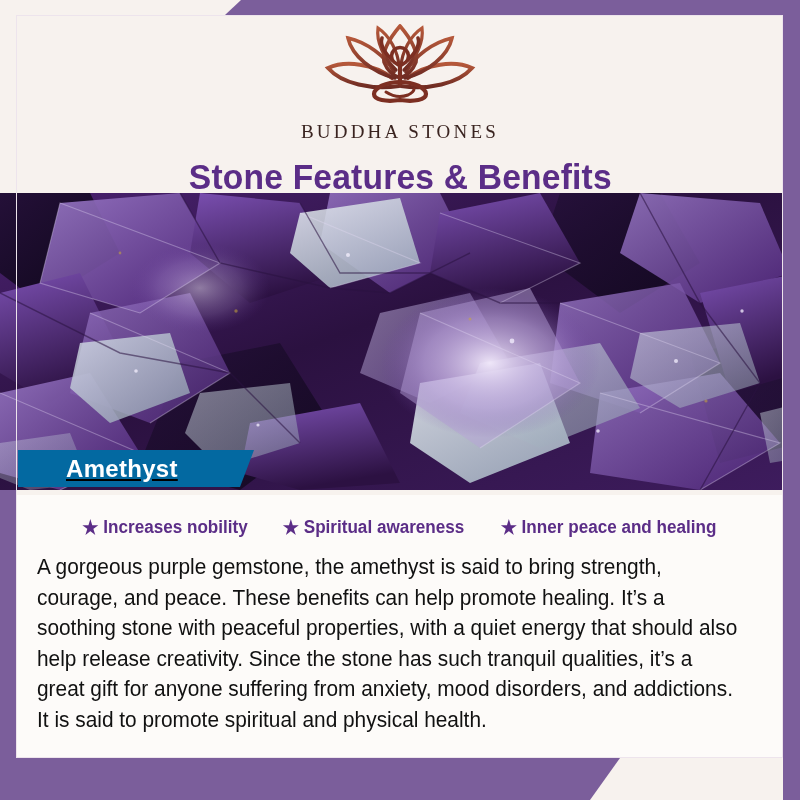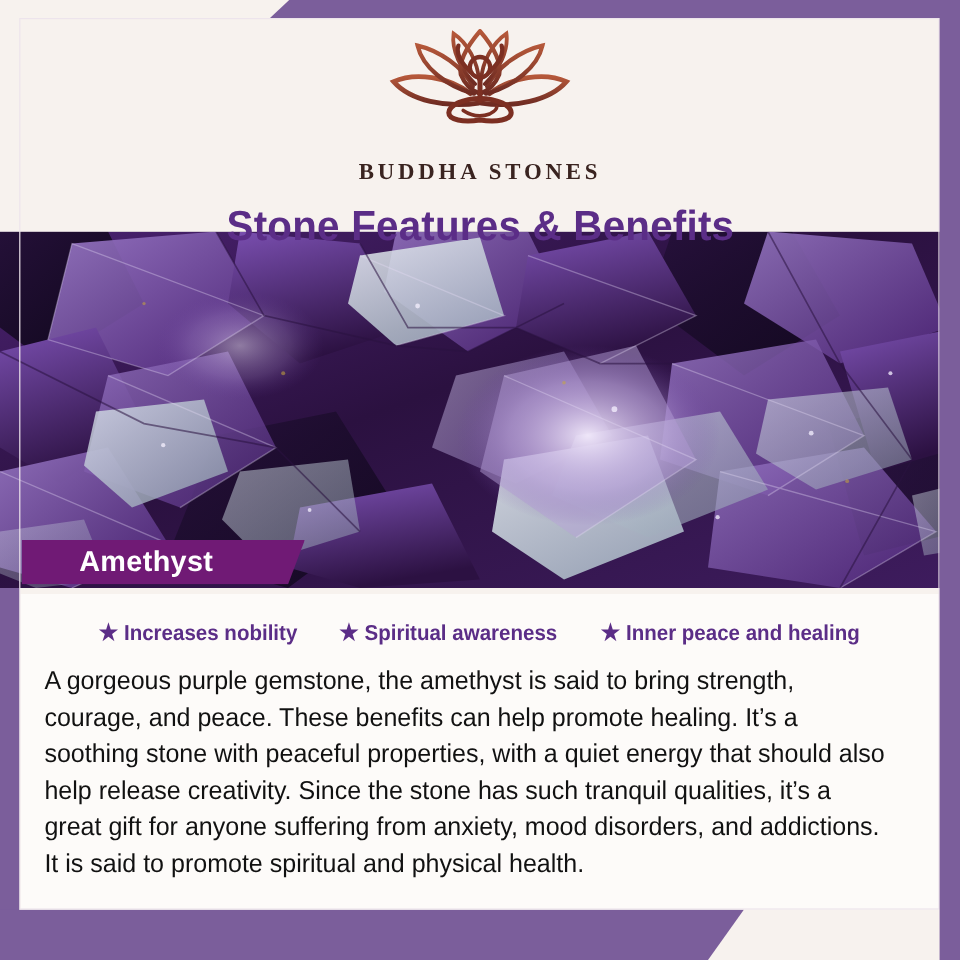--- a/index.html
+++ b/index.html
@@ -36,46 +36,46 @@
   }
 
   
   #header{
     position:absolute; left:0; top:0; width:800px; height:193px;
     background:#F7F2EE; z-index:2;
     display:flex; flex-direction:column; align-items:center;
   }
   #brand-logo{ margin-top:22px; }
   #brand-wordmark{
-    margin-top:20px;
+    margin-top:9px;
     font-family:"Liberation Serif", serif;
     font-size:19px; letter-spacing:3.2px; color:#3A2420;
-    font-weight:700;
+    font-weight:400;
   }
   #page-title{
     margin-top:14px;
     font-family:"Liberation Sans Narrow","Liberation Sans", sans-serif;
     font-size:35px; font-weight:bold; color:#5B2D87;
     letter-spacing:0.2px; transform:scaleX(0.96); transform-origin:center;
     white-space:nowrap;
   }
 
   
   #hero-photo{
     position:absolute; left:0; top:193px; width:800px; height:297px;
     z-index:1; overflow:hidden; background:#2A1240;
   }
   #hero-photo svg{ display:block; width:800px; height:297px; }
 
   
   #stone-name-banner{
     position:absolute; left:18px; top:450px; width:236px; height:37px;
-    background:#701a75; z-index:3;
+    background:#0369a1; z-index:3;
     clip-path: polygon(0 0, 100% 0, calc(100% - 14px) 100%, 0 100%);
-    display:flex; align-items:center;
+    display:flex; align-items:center;text-decoration:underline;
   }
   #stone-name-label{
     color:#ffffff; font-weight:bold; font-size:24px;
     font-family:"Liberation Sans", sans-serif;
     padding-left:48px; letter-spacing:0.3px;
   }
 
   
   #content{
     position:absolute; left:17px; top:495px; width:766px; height:263px;

